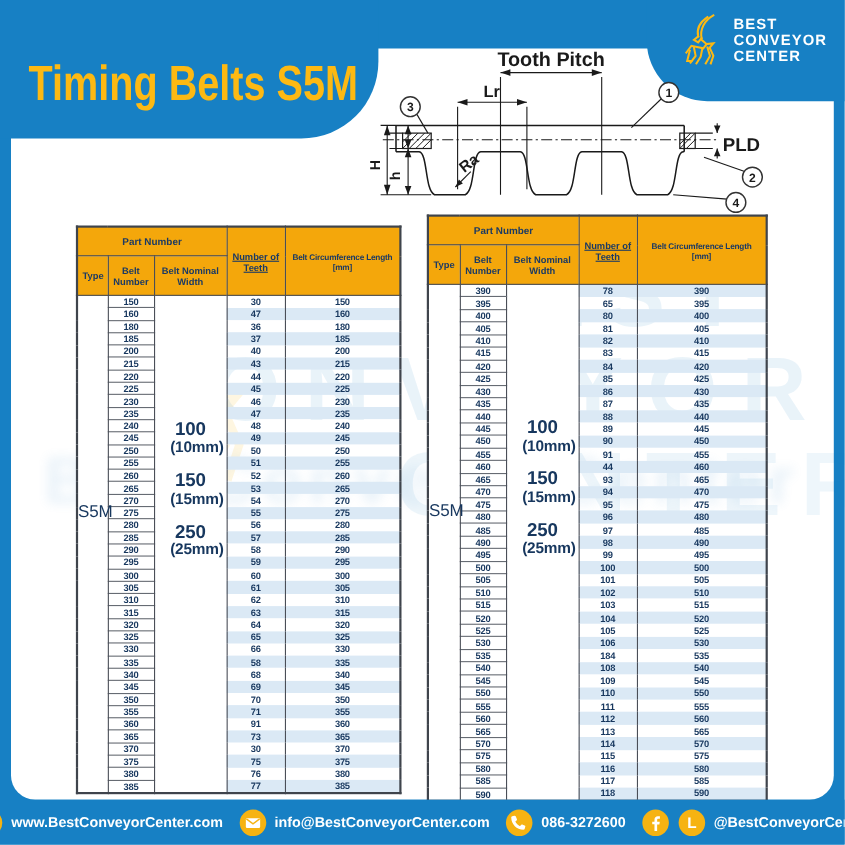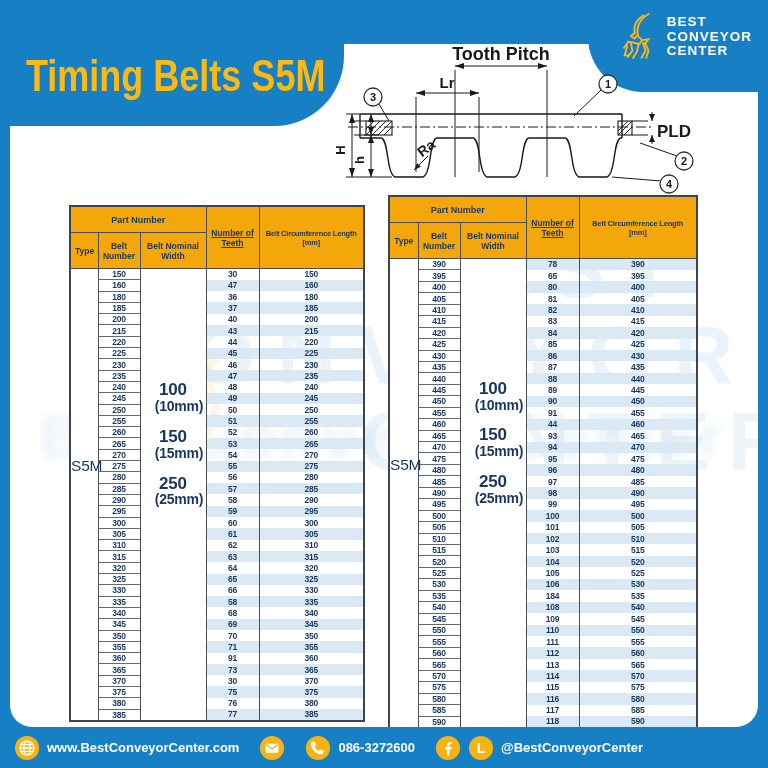--- a/index.html
+++ b/index.html
@@ -38,21 +38,21 @@
   .tblL tbody tr{height:11.3px;}
   .tblR tbody tr{height:11.45px;}
   td.type-cell,td.width-cell{background:#ffffff;}
   .typelabel{font-size:15.5px;font-weight:normal;color:#17375E;transform:translateY(-28px);}
   .wstack{display:flex;flex-direction:column;align-items:center;gap:14px;transform:translateY(-50px);}
   .wgroup{line-height:1.05;}
   .wsize{font-size:17px;}
   .wmm{font-size:14px;padding-left:12px;}
   
   .footer{position:absolute;left:0;right:0;bottom:0;height:41px;background:#1780C4;display:flex;
-          align-items:center;padding:0 14px;gap:7px;color:#ffffff;font-weight:bold;font-size:13px;}
+          align-items:center;padding:0 14px;gap:7px;color:#ffffff;font-weight:bold;font-size:13px;justify-content:center;}
   .f-ic{flex:0 0 auto;}
   .f-txt{white-space:nowrap;}
   .gap{width:6px;}
   
   .dimtxt{fill:#1a1a1a;font-family:"Liberation Sans",sans-serif;font-weight:bold;}
 </style>
 </head>
 <body>
 
 <div class="page">
@@ -673,20 +673,21 @@
         <path d="M6.5,14 H21.5 M7.6,10.3 H20.4 M7.6,17.7 H20.4"></path>
       </g>
     </svg>
     <span class="f-txt">www.BestConveyorCenter.com</span>
     <span class="gap"></span>
     <svg class="f-ic" width="26" height="26" viewBox="0 0 28 28">
       <circle cx="14" cy="14" r="13" fill="#F6B312"></circle>
       <rect x="7" y="9.5" width="14" height="9.5" rx="1.2" fill="#ffffff"></rect>
       <path d="M7.5,10.2 L14,15 L20.5,10.2" stroke="#F6B312" stroke-width="1.4" fill="none"></path>
     </svg>
+    <span class="f-txt">info@BestConveyorCenter.com</span>
     <span class="gap"></span>
     <svg class="f-ic" width="26" height="26" viewBox="0 0 28 28">
       <circle cx="14" cy="14" r="13" fill="#F6B312"></circle>
       <path fill="#ffffff" d="M19.8,16.9 l-2.8,-1.2 c-0.5,-0.2 -1,0 -1.3,0.4 l-0.9,1.2 c-2,-1 -3.6,-2.6 -4.6,-4.6 l1.2,-0.9 c0.4,-0.3 0.6,-0.8 0.4,-1.3 L10.6,7.7 c-0.2,-0.5 -0.8,-0.8 -1.3,-0.7 l-2.2,0.6 c-0.5,0.1 -0.9,0.6 -0.9,1.2 c0,6.6 5.4,12 12,12 c0.6,0 1.1,-0.4 1.2,-0.9 l0.6,-2.2 c0.1,-0.6 -0.2,-1.1 -0.7,-1.3 z"></path>
     </svg>
     <span class="f-txt">086-3272600</span>
     <span class="gap"></span>
     <svg class="f-ic" width="26" height="26" viewBox="0 0 28 28">
       <circle cx="14" cy="14" r="13" fill="#F6B312"></circle>
       <path fill="#ffffff" d="M15.5,22 v-6.4 h2.2 l0.4,-2.6 h-2.6 v-1.7 c0,-0.8 0.3,-1.3 1.4,-1.3 h1.3 V7.7 c-0.3,0 -1.1,-0.1 -2,-0.1 c-2,0 -3.3,1.2 -3.3,3.4 v1.9 h-2.2 v2.6 h2.2 V22 z"></path>

